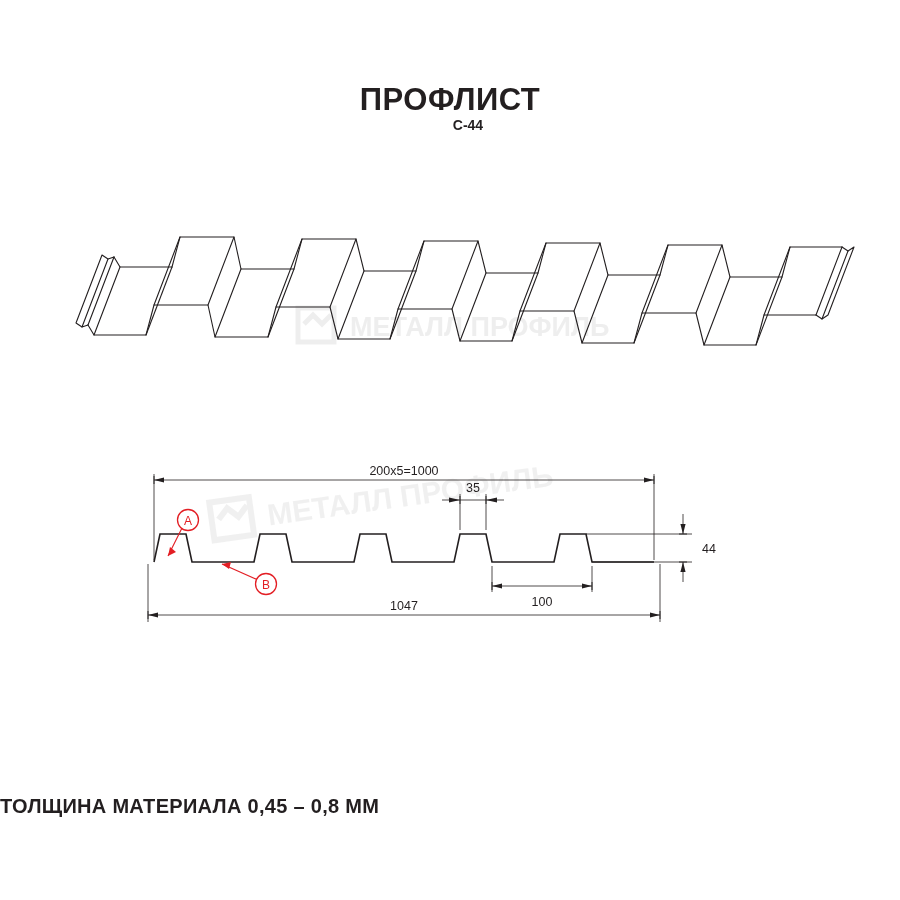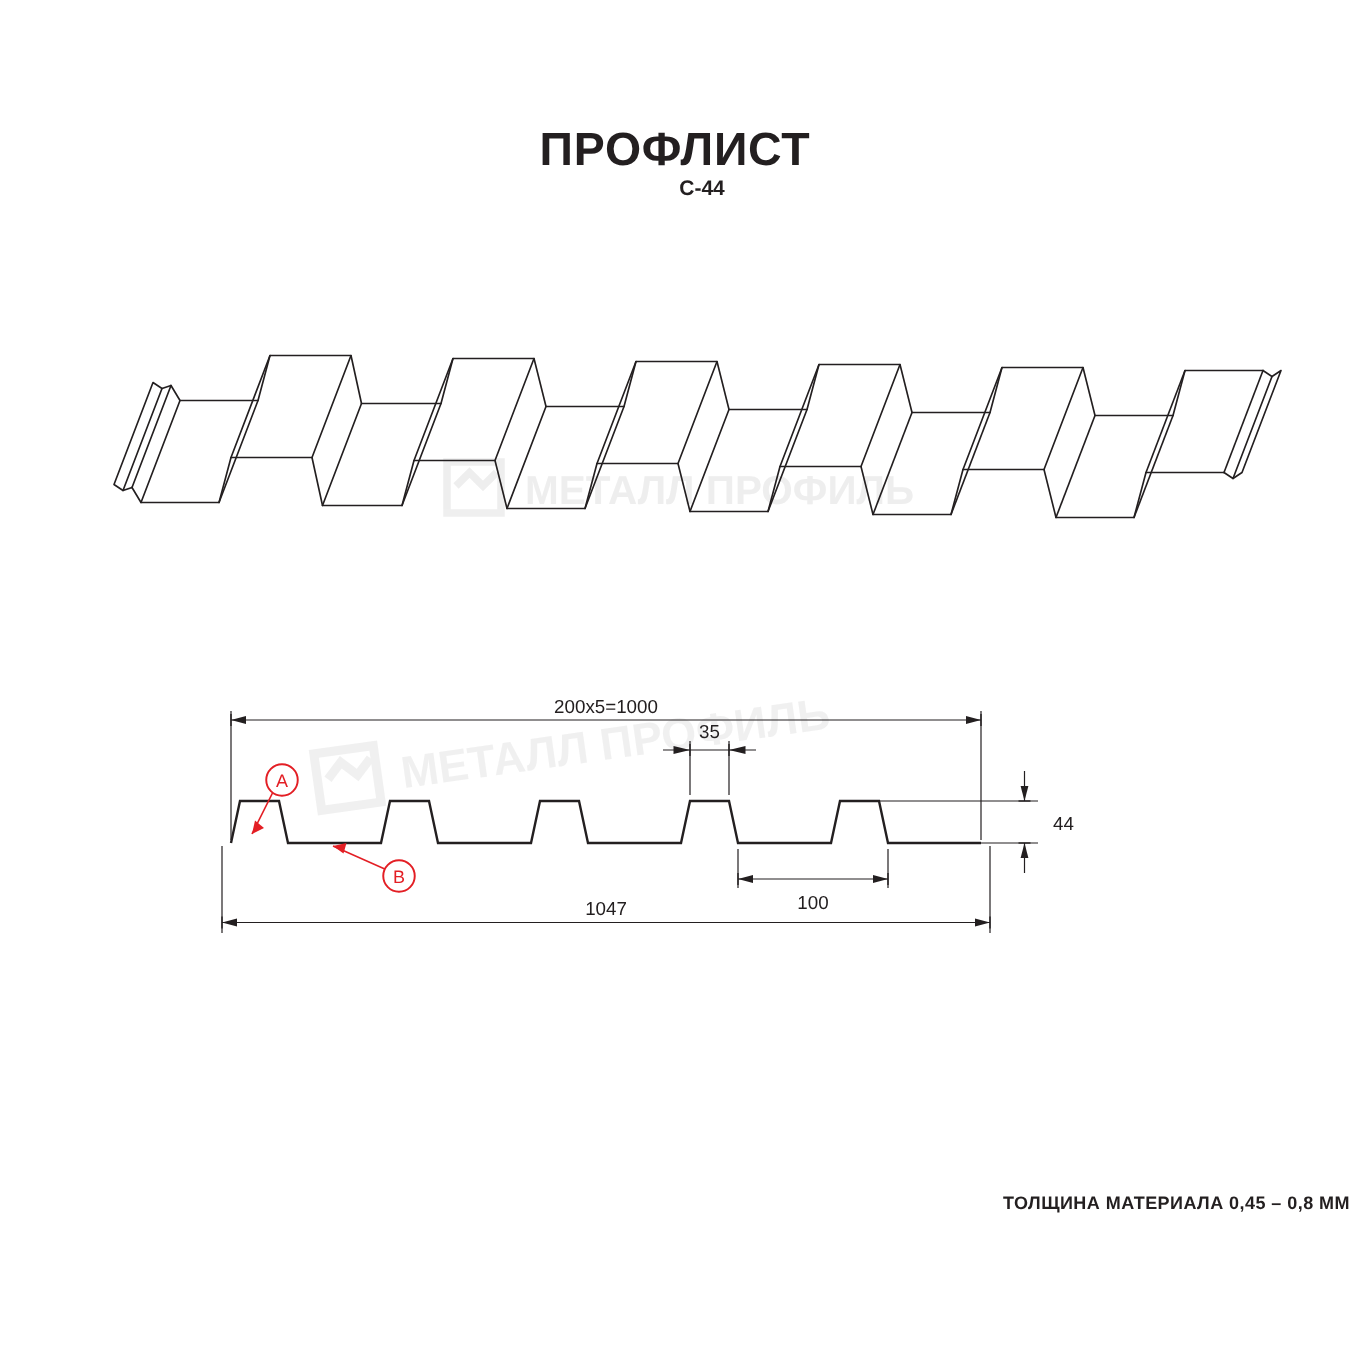--- a/index.html
+++ b/index.html
@@ -40,22 +40,22 @@
     font-size: 14px;
     font-weight: bold;
     color: #231f20;
     margin-left: 18px;
   }
   .footer-note {
     position: absolute;
     top: 795px;
     left: 0;
     width: 900px;
-    text-align: right;
-    font-size: 12px;
+    text-align: left;
+    font-size: 20px;
     font-weight: bold;
     letter-spacing: 0.3px;
     color: #231f20;
   }
   .iso-wrap {
     position: absolute;
     top: 215px;
     left: 50px;
     width: 800px;
     height: 190px;

